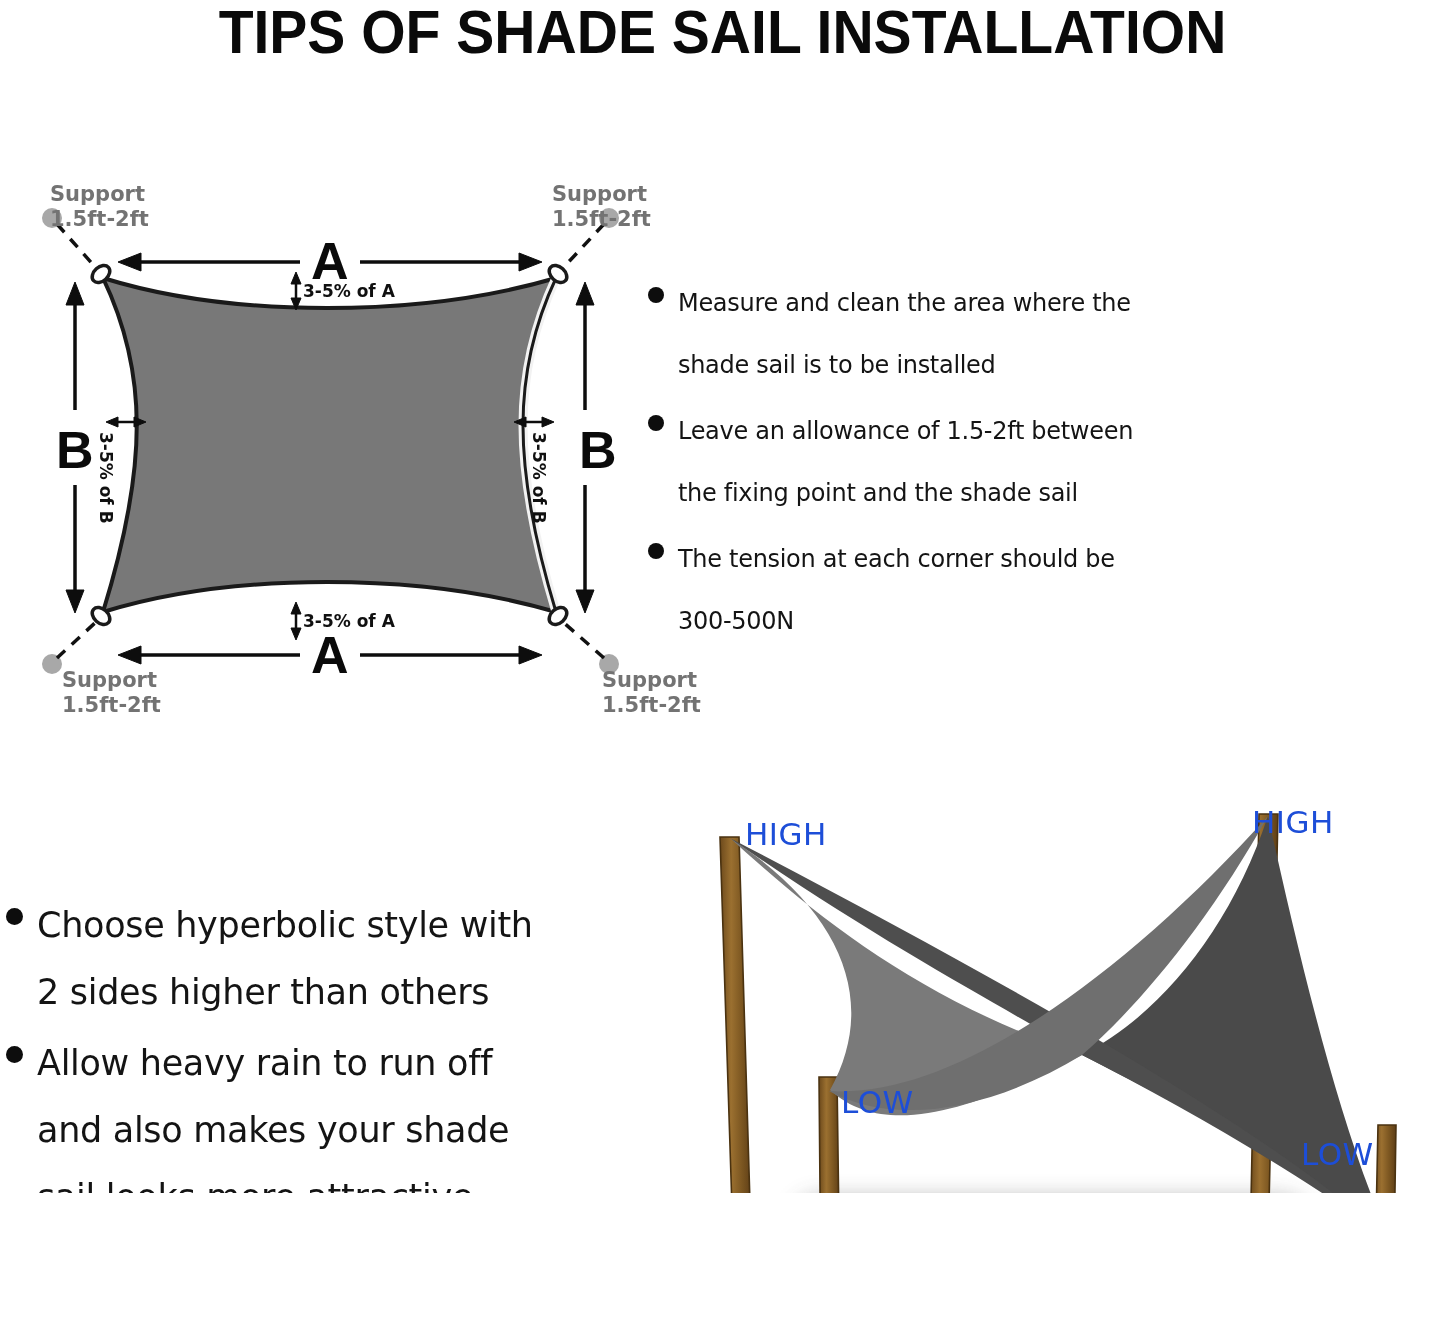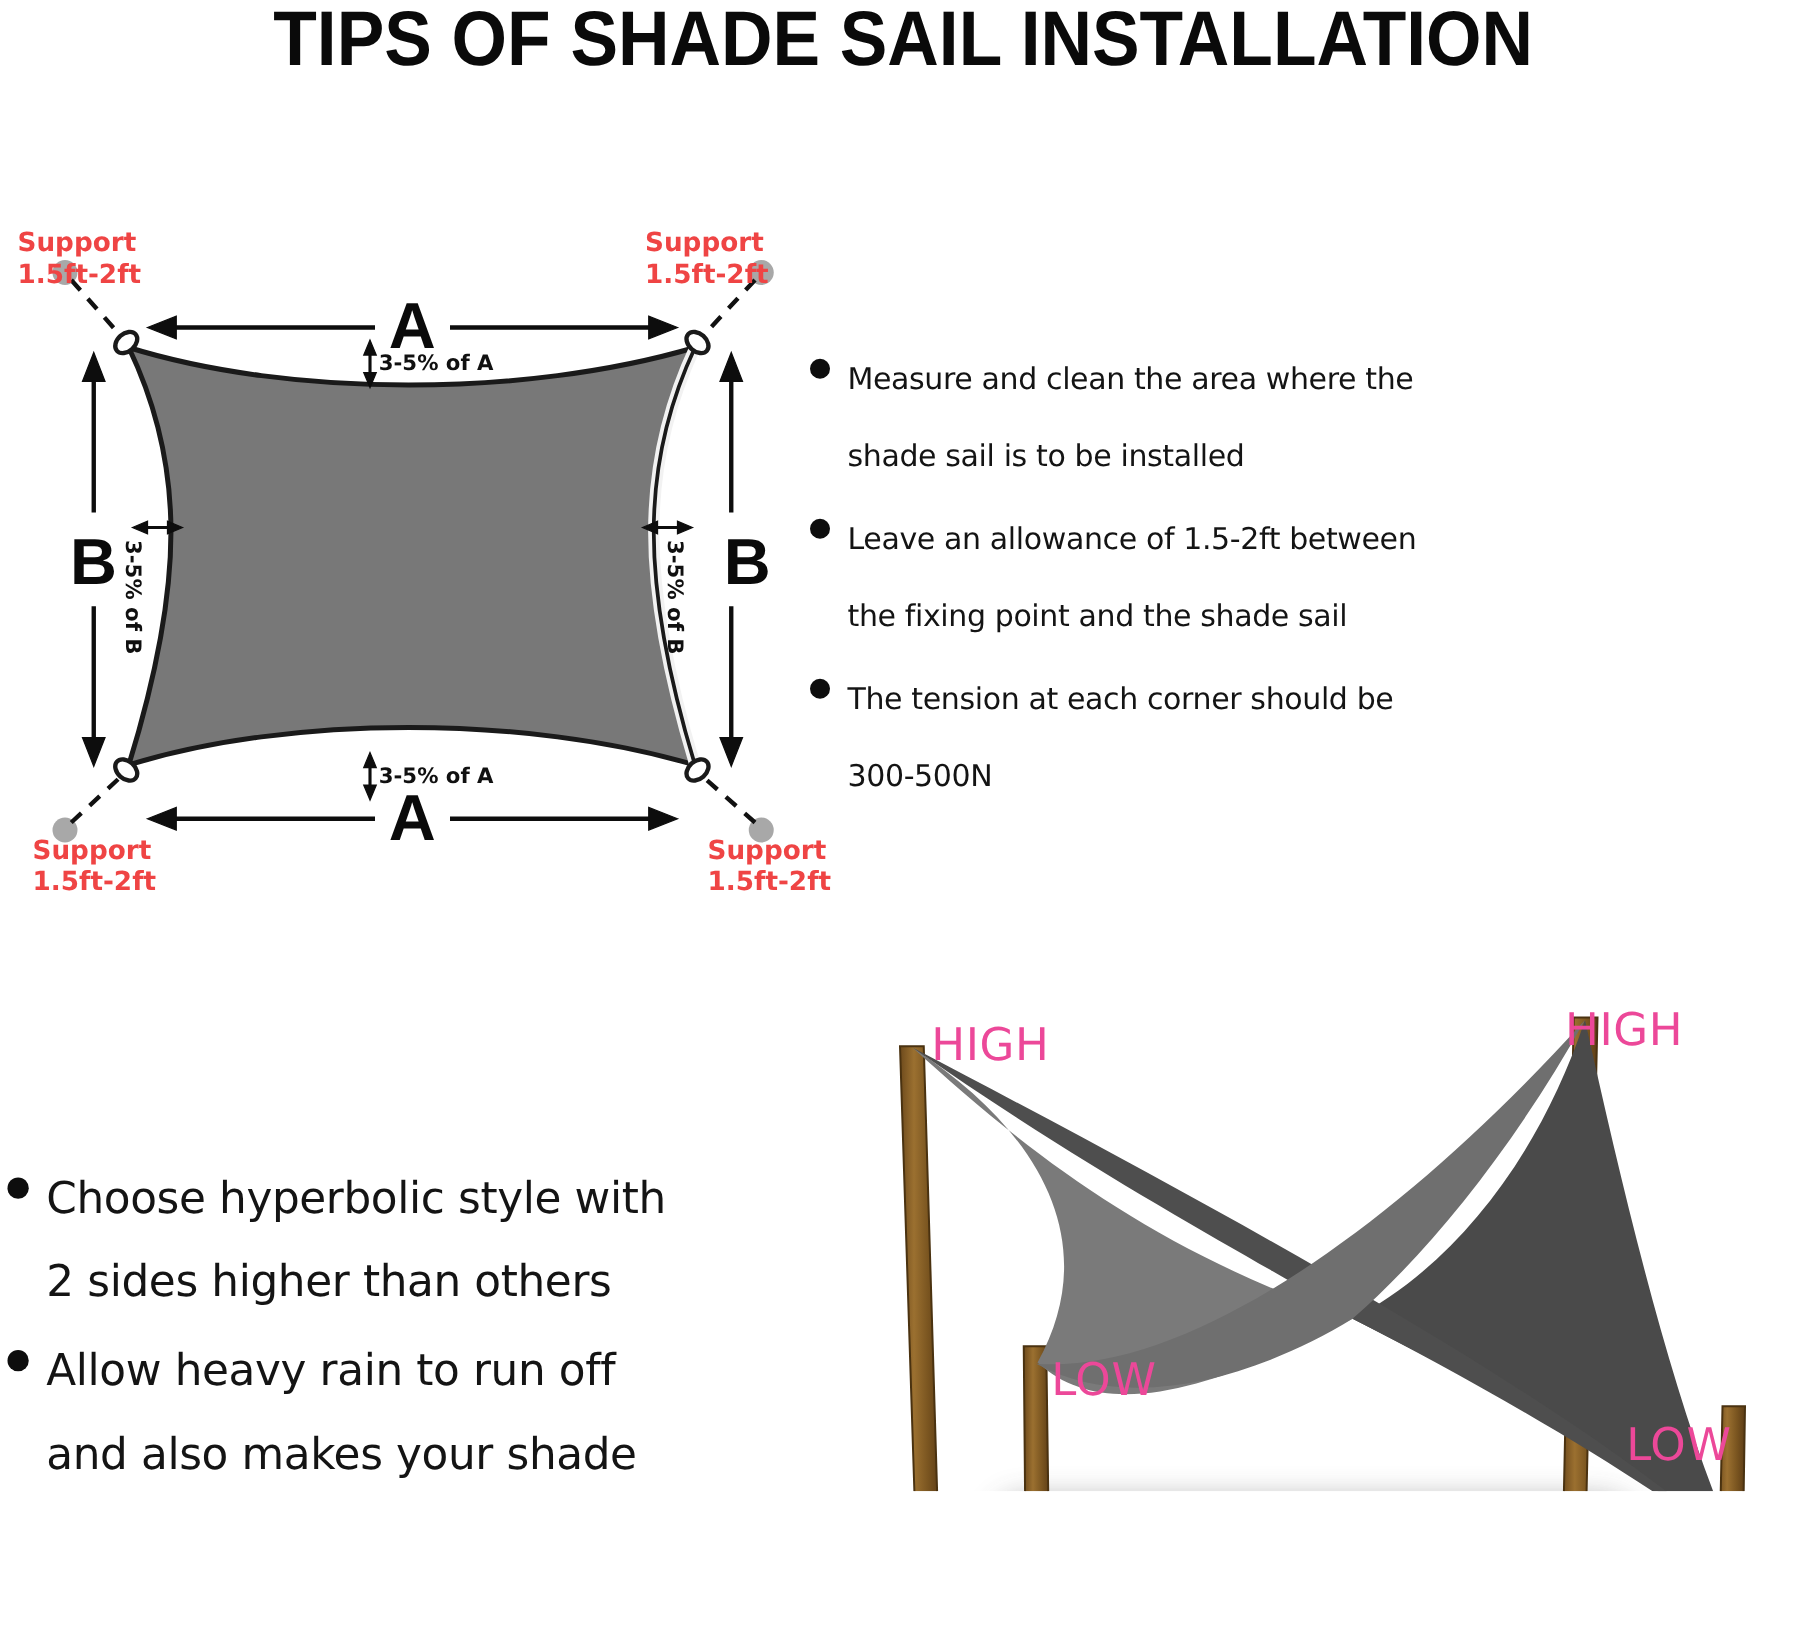--- a/index.html
+++ b/index.html
@@ -62,21 +62,21 @@
     font-size: 24px;
     line-height: 62px;
     color: #141414;
     letter-spacing: -0.3px;
   }
 
   
   #tips-bottom {
     position: absolute;
     left: 6px;
-    top: 926px;
+    top: 892px;
     width: 630px;
   }
   #tips-bottom .bullet-row {
     display: flex;
     align-items: flex-start;
     margin-bottom: 4px;
   }
   #tips-bottom .dot {
     flex: 0 0 auto;
     width: 17px;
@@ -94,22 +94,23 @@
     letter-spacing: -0.3px;
   }
 
   
   .support-label {
     position: absolute;
     font-family: "DejaVu Sans", sans-serif;
     font-size: 21px;
     line-height: 25px;
     font-weight: 600;
-    color: #ef4444;
+    color: #737373;
     white-space: nowrap;
+    margin-left: 36px;
   }
   .support-label .l2 { display: block; }
 
   
   .dim-letter {
     position: absolute;
     font-family: "Liberation Sans", sans-serif;
     font-weight: bold;
     font-size: 52px;
     color: #0a0a0a;
@@ -128,22 +129,22 @@
   }
   .pct.vert {
     transform-origin: left top;
     transform: rotate(90deg);
   }
 
   
   .hl-label {
     position: absolute;
     font-family: "DejaVu Sans", sans-serif;
-    font-size: 36px;
-    color: #ec4899;
+    font-size: 31px;
+    color: #1d4ed8;
     letter-spacing: 0.5px;
     white-space: nowrap;
   }
 </style>
 </head>
 <body>
 
 <div id="page">
 
   <div id="title">TIPS OF SHADE SAIL INSTALLATION</div>

